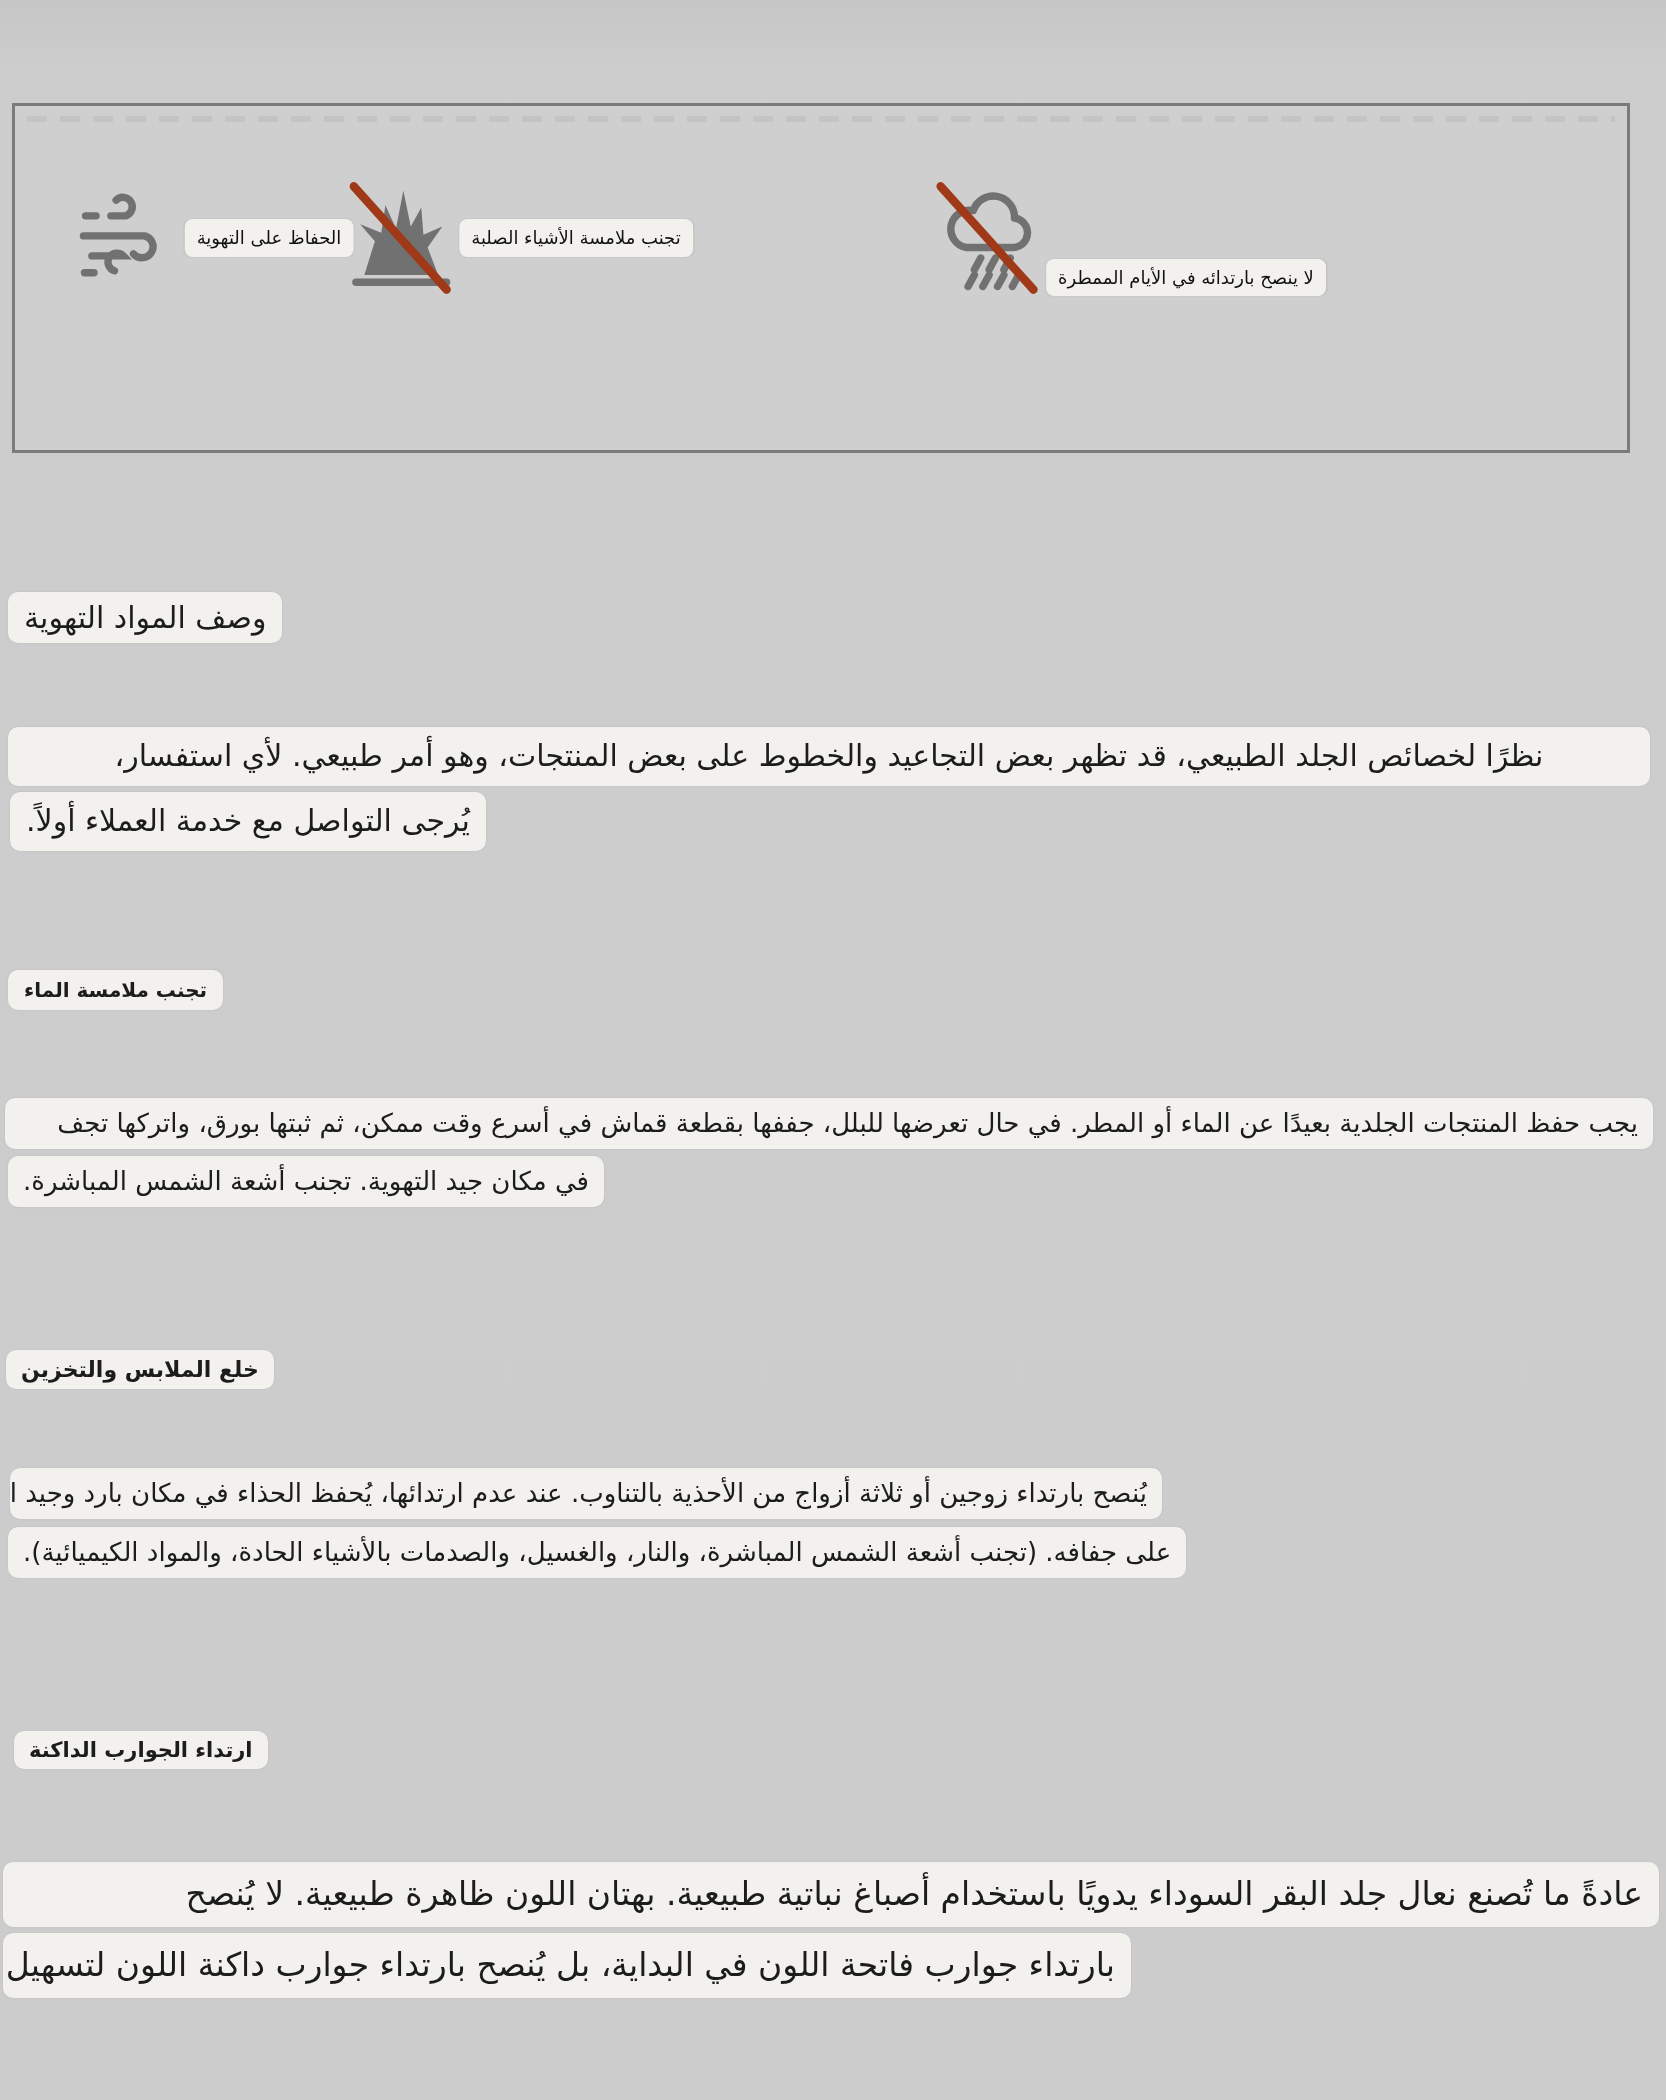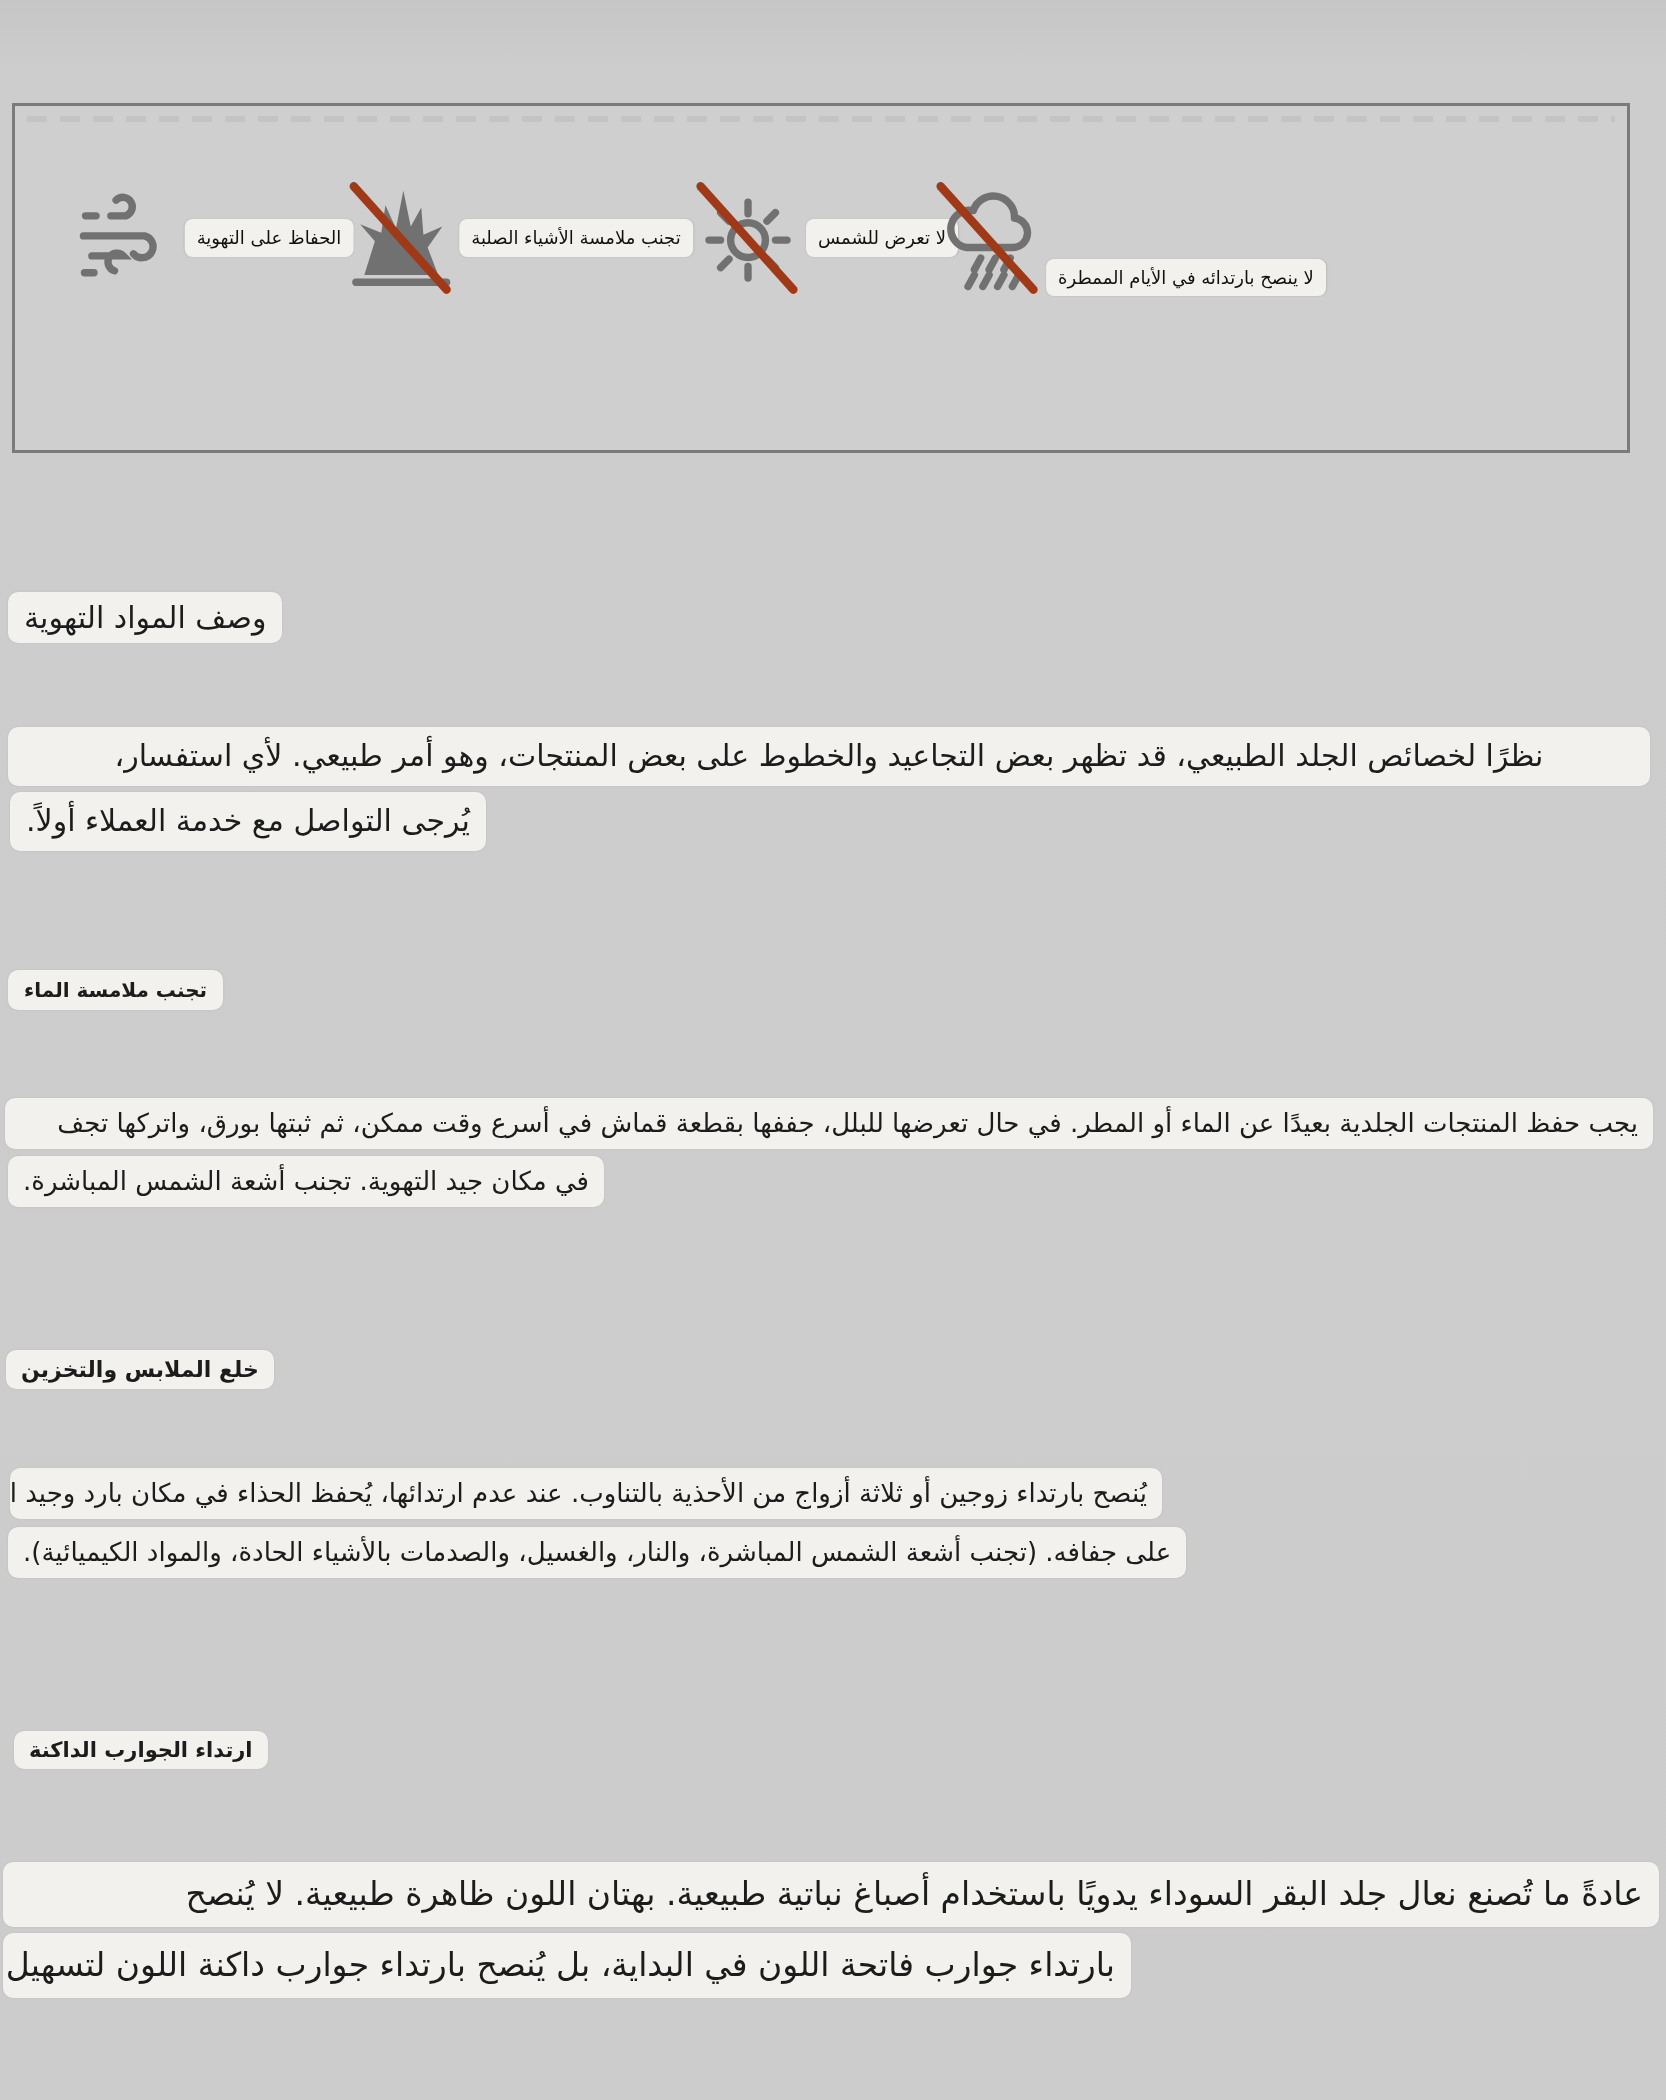--- a/index.html
+++ b/index.html
@@ -117,39 +117,20 @@
     <div class="icon-wrap">
       <svg viewBox="0 0 110 110">
         <path fill="#717171" d="M20 90 L30 58 L16 42 L36 50 L40 24 L50 46 L57 10 L64 44 L74 26 L76 52 L94 44 L80 64 L90 90 Z"></path>
         <path d="M12 97 H98" stroke="#717171" stroke-width="7" stroke-linecap="round" fill="none"></path>
         <line x1="10" y1="6" x2="98" y2="104" stroke="#9f3918" stroke-width="8" stroke-linecap="round"></line>
       </svg>
     </div>
     <div class="care-label">تجنب ملامسة الأشياء الصلبة</div>
   </div>
 
-  <div class="care-col" style="left:809px;">
-    <div class="icon-wrap">
-      <svg viewBox="0 0 110 110">
-        <g fill="none" stroke="#717171" stroke-width="7" stroke-linecap="round">
-          <circle cx="55" cy="57" r="16.5"></circle>
-          <path d="M81 57 H92"></path>
-          <path d="M18 57 H29"></path>
-          <path d="M55 32 V21"></path>
-          <path d="M55 82 V93"></path>
-          <path d="M73 39 L81 31"></path>
-          <path d="M37 39 L29 31"></path>
-          <path d="M37 75 L29 83"></path>
-          <path d="M73 75 L81 83"></path>
-        </g>
-        <line x1="10" y1="6" x2="98" y2="104" stroke="#9f3918" stroke-width="8" stroke-linecap="round"></line>
-      </svg>
-    </div>
-    <div class="care-label">لا تعرض للشمس</div>
-  </div>
 
   <div class="care-col" style="left:1113px;align-items:flex-end;">
     <div class="icon-wrap">
       <svg viewBox="0 0 110 110">
         <g fill="none" stroke="#717171" stroke-width="7" stroke-linecap="round" stroke-linejoin="round">
           <path d="M34 64 h44 a14 14 0 0 0 2 -27.9 A20 20 0 0 0 41 29 A15 15 0 1 0 34 64 Z"></path>
           <path d="M48 74 l-6 11"></path>
           <path d="M62 74 l-6 11"></path>
           <path d="M76 74 l-6 11"></path>
           <path d="M42 90 l-6 11"></path>

